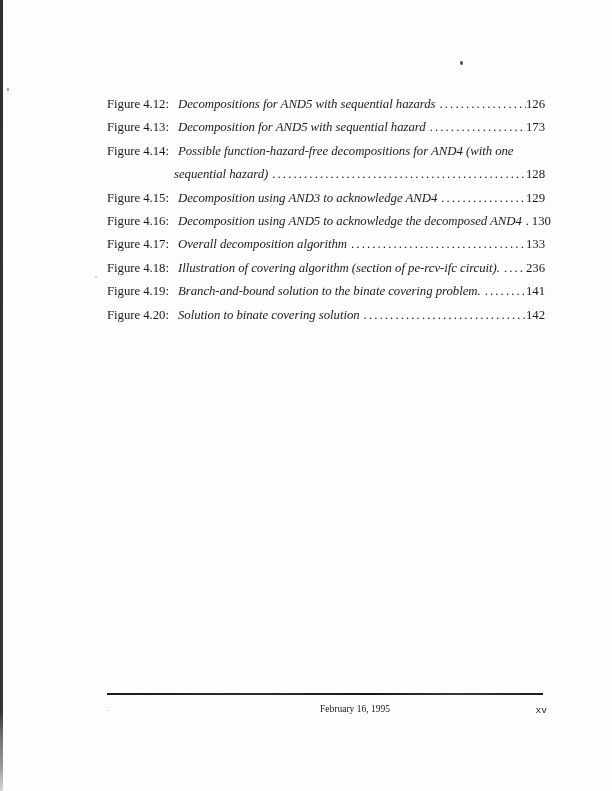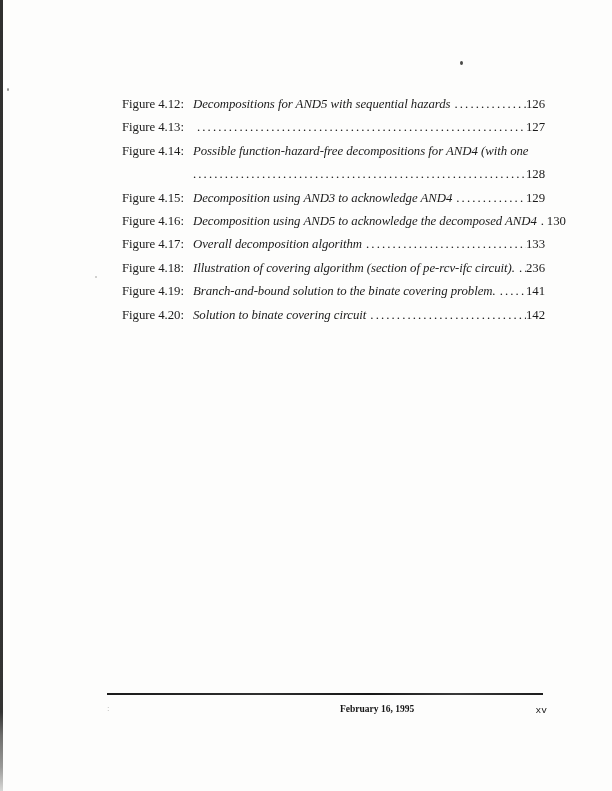--- a/index.html
+++ b/index.html
@@ -47,21 +47,20 @@
     width: 438px;
     font-size: 12.8px;
     letter-spacing: -0.05px;
   }
   .toc-row {
     display: flex;
     align-items: baseline;
     height: 23.4px;
     line-height: 23.4px;
     white-space: nowrap;
-    margin-left: 15px;
   }
   .fig-label {
     flex: 0 0 71px;
     width: 71px;
   }
   .indent-spacer {
     flex: 0 0 67px;
     width: 67px;
   }
   .fig-text {
@@ -87,25 +86,24 @@
   .footer-rule {
     position: absolute;
     left: 107px;
     top: 693px;
     width: 436px;
     height: 2px;
     background: linear-gradient(to right, #1a1a1a 0%, #303030 35%, #161616 60%, #3a3a3a 80%, #1d1d1d 100%);
   }
   .footer-date {
     position: absolute;
-    left: 340px;
+    left: 320px;
     top: 704px;
     font-size: 9.5px;
     color: #161616;
-    font-weight: bold;
   }
   .footer-page {
     position: absolute;
     left: 533px;
     top: 705px;
     width: 14px;
     text-align: right;
     font-size: 9.5px;
     color: #161616;
     font-family: Liberation Mono, monospace;
@@ -130,31 +128,33 @@
 
   <div class="toc-row">
     <span class="fig-label">Figure 4.12:</span>
     <span class="fig-text">Decompositions for AND5 with sequential hazards</span>
     <span class="dot-leader"></span>
     <span class="fig-page">126</span>
   </div>
 
   <div class="toc-row">
     <span class="fig-label">Figure 4.13:</span>
-    <span class="dot-leader"></span>
-    <span class="fig-page">127</span>
+    <span class="fig-text">Decomposition for AND5 with sequential hazard</span>
+    <span class="dot-leader"></span>
+    <span class="fig-page">173</span>
   </div>
 
   <div class="toc-row">
     <span class="fig-label">Figure 4.14:</span>
     <span class="fig-text">Possible function-hazard-free decompositions for AND4 (with one</span>
   </div>
 
   <div class="toc-row">
     <span class="indent-spacer"></span>
+    <span class="fig-text">sequential hazard)</span>
     <span class="dot-leader"></span>
     <span class="fig-page">128</span>
   </div>
 
   <div class="toc-row">
     <span class="fig-label">Figure 4.15:</span>
     <span class="fig-text">Decomposition using AND3 to acknowledge AND4</span>
     <span class="dot-leader"></span>
     <span class="fig-page">129</span>
   </div>
@@ -182,21 +182,21 @@
 
   <div class="toc-row">
     <span class="fig-label">Figure 4.19:</span>
     <span class="fig-text">Branch-and-bound solution to the binate covering problem.</span>
     <span class="dot-leader"></span>
     <span class="fig-page">141</span>
   </div>
 
   <div class="toc-row">
     <span class="fig-label">Figure 4.20:</span>
-    <span class="fig-text">Solution to binate covering circuit</span>
+    <span class="fig-text">Solution to binate covering solution</span>
     <span class="dot-leader"></span>
     <span class="fig-page">142</span>
   </div>
 
 </div>
 
 <div class="footer-rule"></div>
 <span class="footer-mark">:</span>
 <span class="footer-date">February 16, 1995</span>
 <span class="footer-page">xv</span>

